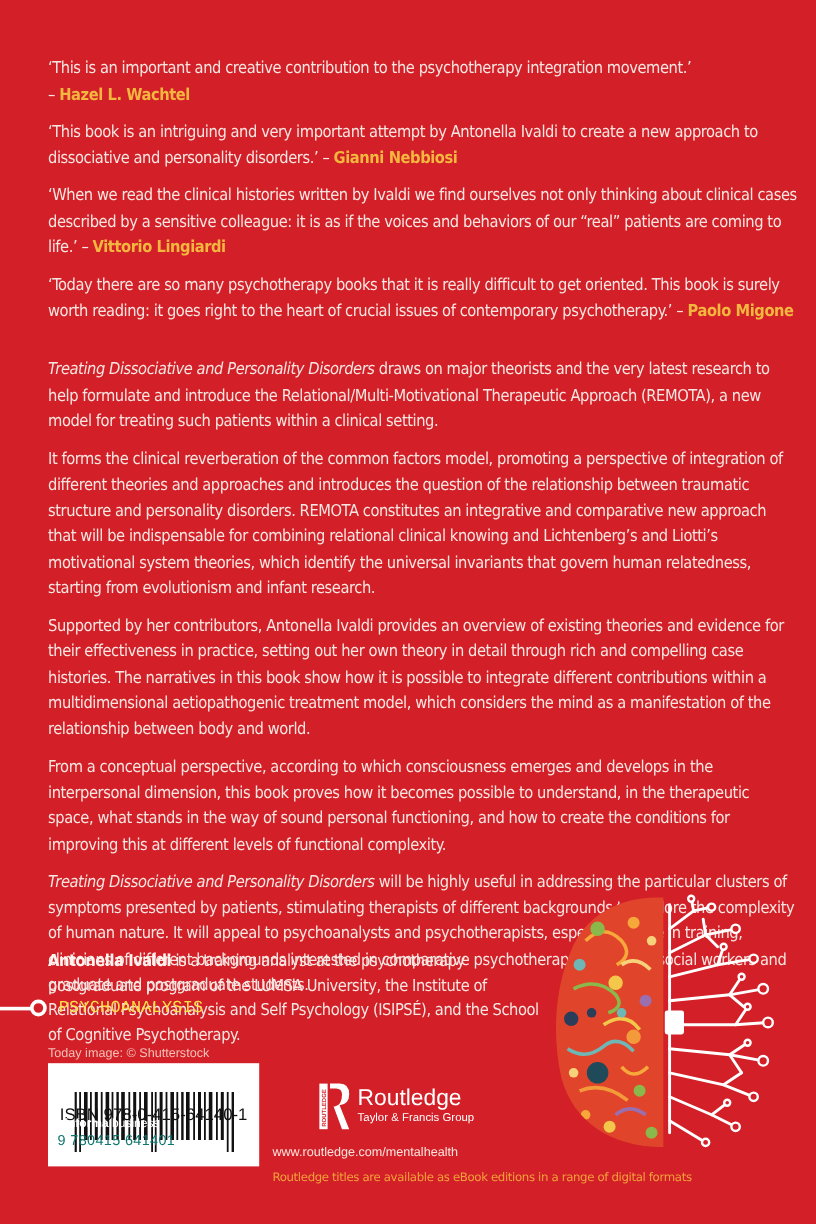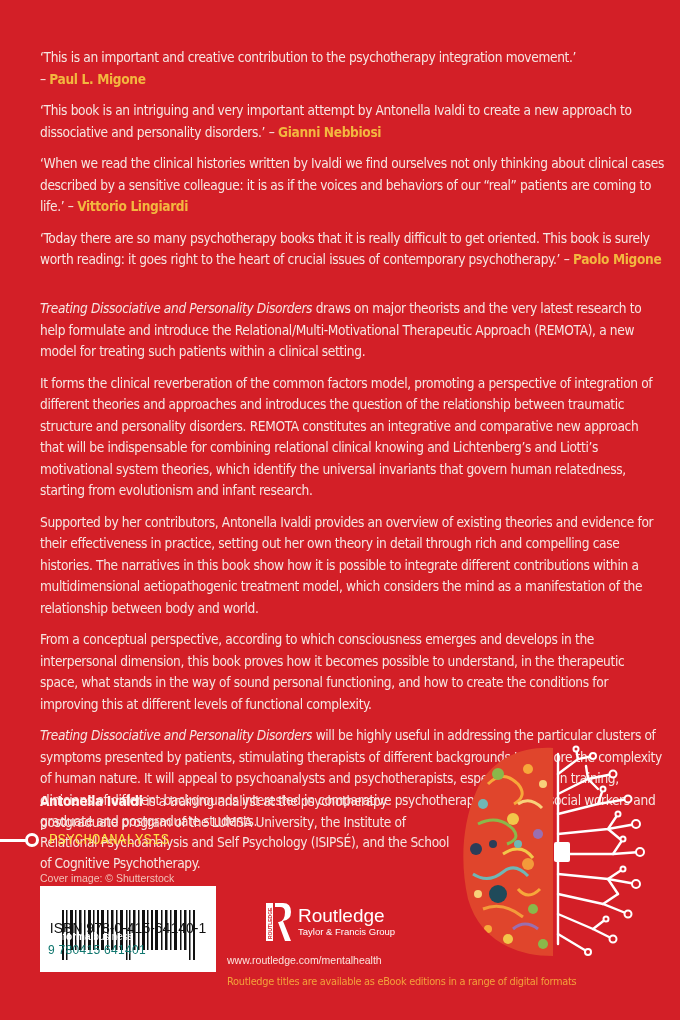--- a/index.html
+++ b/index.html
@@ -39,21 +39,21 @@
   .url { position:absolute; left:227px; top:954px; font-size:10.5px; color:#fbe4de; font-family:"Liberation Sans", sans-serif; }
   .ebook { position:absolute; left:227px; top:976px; font-size:9.8px; color:#f3a13a; font-family:"DejaVu Sans", sans-serif; letter-spacing:-0.3px; }
   .brain { position:absolute; left:458px; top:744px; width:190px; height:215px; }
 </style>
 </head>
 <body>
 
 <div class="cover">
 
   <div class="quotes">
-    <p><span>‘This is an important and creative contribution to the psychotherapy integration movement.’</span><br><span>–</span> <span class="name">Paul L. Migone</span></p>
+    <p><span>‘This is an important and creative contribution to the psychotherapy integration movement.’</span><br><span>–</span> <span class="name">Hazel L. Wachtel</span></p>
     <p><span>‘This book is an intriguing and very important attempt by Antonella Ivaldi to create a new approach to dissociative and personality disorders.’</span> <span>–</span> <span class="name">Gianni Nebbiosi</span></p>
     <p><span>‘When we read the clinical histories written by Ivaldi we find ourselves not only thinking about clinical cases described by a sensitive colleague: it is as if the voices and behaviors of our “real” patients are coming to life.’</span> <span>–</span> <span class="name">Vittorio Lingiardi</span></p>
     <p><span>‘Today there are so many psychotherapy books that it is really difficult to get oriented. This book is surely worth reading: it goes right to the heart of crucial issues of contemporary psychotherapy.’</span> <span>–</span> <span class="name">Paolo Migone</span></p>
   </div>
 
   <div class="blurb">
     <p><span class="it">Treating Dissociative and Personality Disorders</span><span> draws on major theorists and the very latest research to help formulate and introduce the Relational/Multi-Motivational Therapeutic Approach (REMOTA), a new model for treating such patients within a clinical setting.</span></p>
     <p>It forms the clinical reverberation of the common factors model, promoting a perspective of integration of different theories and approaches and introduces the question of the relationship between traumatic structure and personality disorders. REMOTA constitutes an integrative and comparative new approach that will be indispensable for combining relational clinical knowing and Lichtenberg’s and Liotti’s motivational system theories, which identify the universal invariants that govern human relatedness, starting from evolutionism and infant research.</p>
     <p>Supported by her contributors, Antonella Ivaldi provides an overview of existing theories and evidence for their effectiveness in practice, setting out her own theory in detail through rich and compelling case histories. The narratives in this book show how it is possible to integrate different contributions within a multidimensional aetiopathogenic treatment model, which considers the mind as a manifestation of the relationship between body and world.</p>
     <p>From a conceptual perspective, according to which consciousness emerges and develops in the interpersonal dimension, this book proves how it becomes possible to understand, in the therapeutic space, what stands in the way of sound personal functioning, and how to create the conditions for improving this at different levels of functional complexity.</p>
@@ -63,21 +63,21 @@
   <div class="bio">
     <b>Antonella Ivaldi</b><span> is a training analyst at the psychotherapy postgraduate program of the LUMSA University, the Institute of Relational Psychoanalysis and Self Psychology (ISIPSÉ), and the School of Cognitive Psychotherapy.</span>
   </div>
 
   <div class="series">
     <span class="line"></span>
     <span class="dot"></span>
     <span class="label">PSYCHOANALYSIS</span>
   </div>
 
-  <div class="credit">Cover image: © Shutterstock</div>
+  <div class="credit">Today image: © Shutterstock</div>
 
   <div class="barcode">
     <div class="isbn">ISBN 978-0-415-64140-1</div>
     <div class="bars">
       <svg width="136" height="50" viewBox="0 0 136 50">
         <g fill="#111">
           <rect x="0" y="0" width="2" height="50"></rect>
             <rect x="4" y="0" width="1.5" height="50"></rect>
           <rect x="8" y="0" width="3" height="40"></rect>
             <rect x="13" y="0" width="1.5" height="40"></rect>

